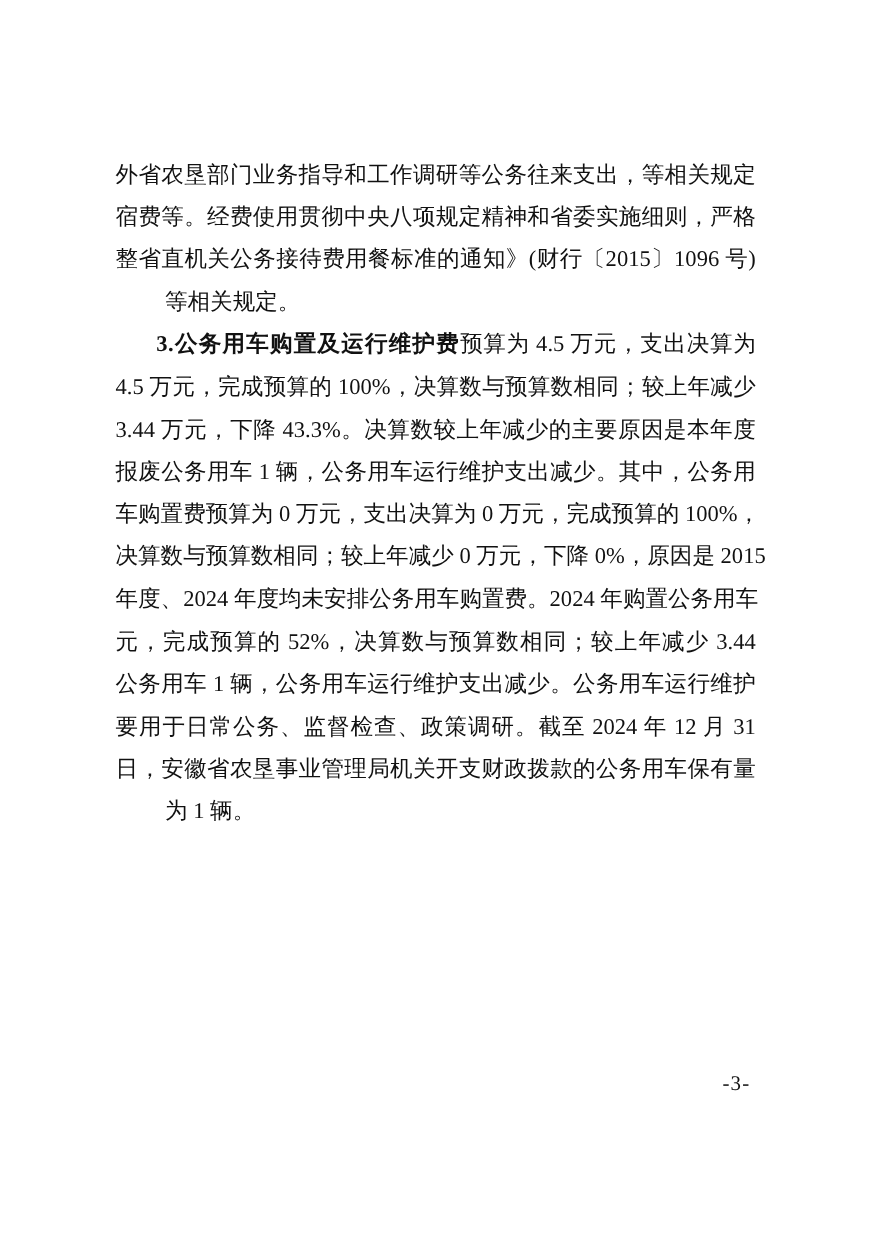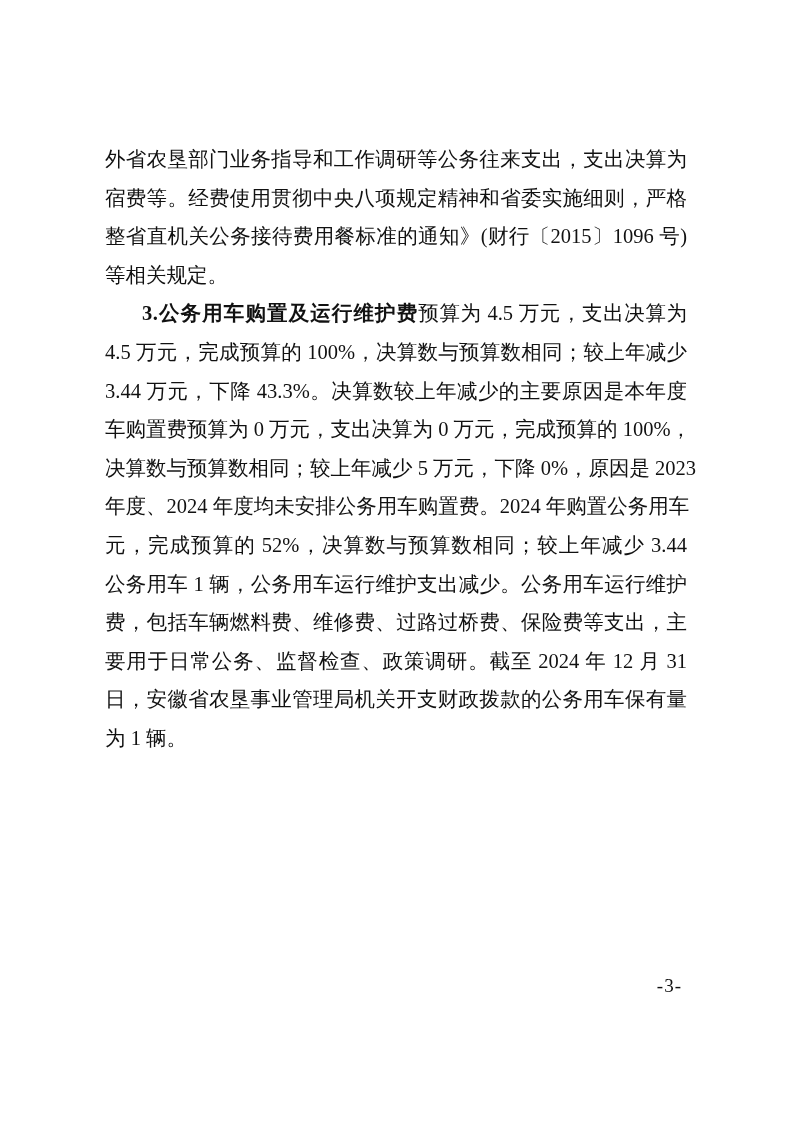--- a/index.html
+++ b/index.html
@@ -25,20 +25,21 @@
   .line {
     font-size: 20.5px;
     line-height: 38.6px;
     height: 38.6px;
     text-align: justify;
     text-align-last: justify;
     white-space: nowrap;
   }
   .line.endpara {
     text-align-last: left;
+    margin-left: 45px;
   }
   .line.firstline-indent {
     text-indent: 37px;
   }
   .heading-bold {
     font-weight: bold;
     font-family: Liberation Serif, serif;
     letter-spacing: 0.5px;
   }
   .page-number {
@@ -50,36 +51,36 @@
     letter-spacing: 1px;
     color: #111111;
   }
 </style>
 </head>
 <body>
 
 <div class="page">
   <div class="textblock">
 
-    <div class="line">外省农垦部门业务指导和工作调研等公务往来支出，支出决算为</div>
+    <div class="line">外省农垦部门业务指导和工作调研等公务往来支出，等相关规定</div>
     <div class="line">宿费等。经费使用贯彻中央八项规定精神和省委实施细则，严格</div>
     <div class="line">整省直机关公务接待费用餐标准的通知》(财行〔2015〕1096 号)</div>
     <div class="line endpara">等相关规定。</div>
 
     <div class="line firstline-indent">
       <span class="heading-bold">3.公务用车购置及运行维护费</span><span>预算为 4.5 万元，支出决算为</span>
     </div>
     <div class="line">4.5 万元，完成预算的 100%，决算数与预算数相同；较上年减少</div>
     <div class="line">3.44 万元，下降 43.3%。决算数较上年减少的主要原因是本年度</div>
+    <div class="line">报废公务用车 1 辆，公务用车运行维护支出减少。其中，公务用</div>
     <div class="line">车购置费预算为 0 万元，支出决算为 0 万元，完成预算的 100%，</div>
-    <div class="line">决算数与预算数相同；较上年减少 5 万元，下降 0%，原因是 2023</div>
+    <div class="line">决算数与预算数相同；较上年减少 0 万元，下降 0%，原因是 2015</div>
     <div class="line">年度、2024 年度均未安排公务用车购置费。2024 年购置公务用车</div>
     <div class="line">元，完成预算的 52%，决算数与预算数相同；较上年减少 3.44</div>
     <div class="line">公务用车 1 辆，公务用车运行维护支出减少。公务用车运行维护</div>
-    <div class="line">费，包括车辆燃料费、维修费、过路过桥费、保险费等支出，主</div>
     <div class="line">要用于日常公务、监督检查、政策调研。截至 2024 年 12 月 31</div>
     <div class="line">日，安徽省农垦事业管理局机关开支财政拨款的公务用车保有量</div>
     <div class="line endpara">为 1 辆。</div>
 
   </div>
 
   <div class="page-number">-3-</div>
 </div>
 
 </body></html>

